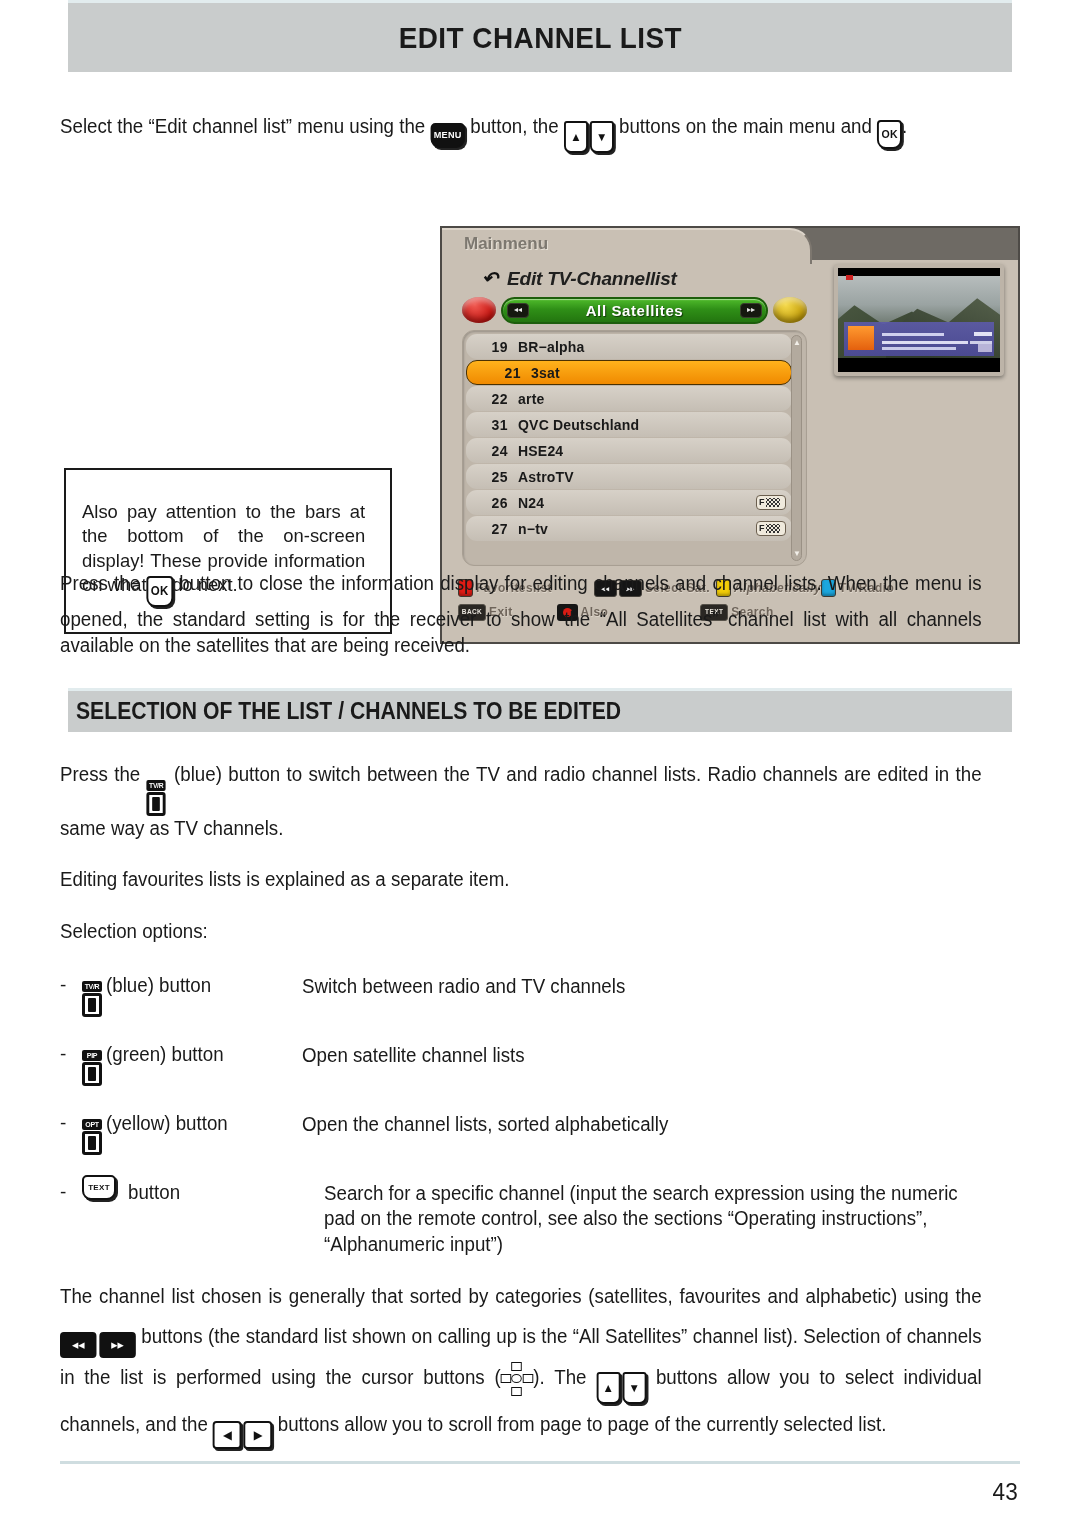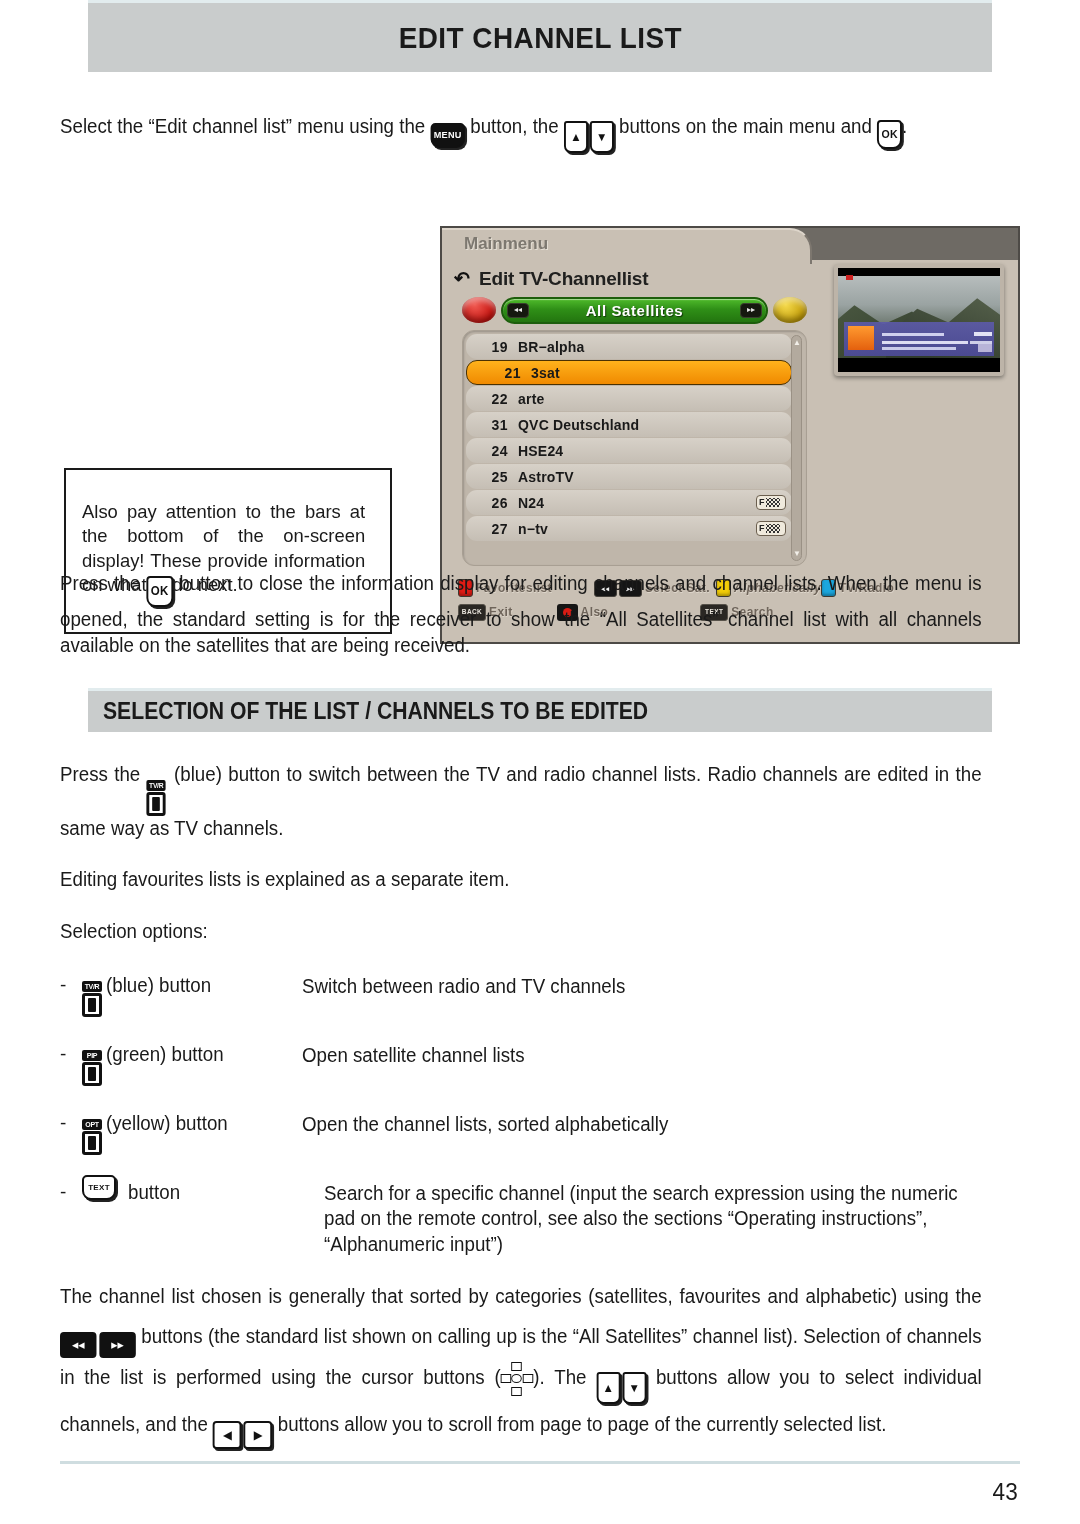--- a/index.html
+++ b/index.html
@@ -10,28 +10,28 @@
     font-family:"Liberation Sans", sans-serif;
     color:#1a1a1a;
     -webkit-font-smoothing:antialiased;
   }
   .page { position:relative; width:1080px; height:1524px; padding:0; }
 
   
   .banner {
     background:#c9cccc;
     border-top:3px solid #e2ecee;
-    margin:0 88px;
+    margin:0 68px;
   }
   .banner-main { height:72px; display:flex; align-items:center; justify-content:center; }
   .banner-main .t {
     font-size:30px; font-weight:bold; letter-spacing:.5px;
     transform:scaleX(0.93); transform-origin:center;
   }
-  .banner-sub { height:44px; display:flex; align-items:center; padding-left:15px; margin-top:0; }
+  .banner-sub { height:44px; display:flex; align-items:center; padding-left:8px; margin-top:0; }
   .banner-sub .t {
     font-size:23px; font-weight:bold; letter-spacing:0px;
     transform:scaleX(0.92); transform-origin:left center;
   }
 
   
   .txt {
     font-size:19.5px; line-height:1.30; color:#1a1a1a;
     transform:scaleX(0.96); transform-origin:left center;
   }
@@ -143,23 +143,24 @@
     border-radius:0 22px 0 0;
     border-top:2px solid #ded6cb;
     border-right:2px solid #7d776f;
   }
   .osd-mainmenu {
     position:absolute; left:22px; top:6px;
     font-size:17px; font-weight:bold; color:#7d7870;
     text-shadow:1px 1px 0 #e4ded4;
   }
   .osd-title {
-    position:absolute; left:12px; top:40px;
+    position:absolute; left:40px; top:40px;
     font-size:19px; font-weight:bold; color:#20201f;
     letter-spacing:-.2px;
+    font-style:italic;
   }
   .osd-back-icon {
     display:inline-block; width:17px; margin-right:8px;
     font-size:19px; line-height:1; color:#111;
   }
 
   
   .osd-nav { position:absolute; left:20px; top:68px; width:345px; height:28px; display:flex; align-items:center; }
   .dot {
     width:34px; height:26px; border-radius:50%; flex:0 0 auto;

